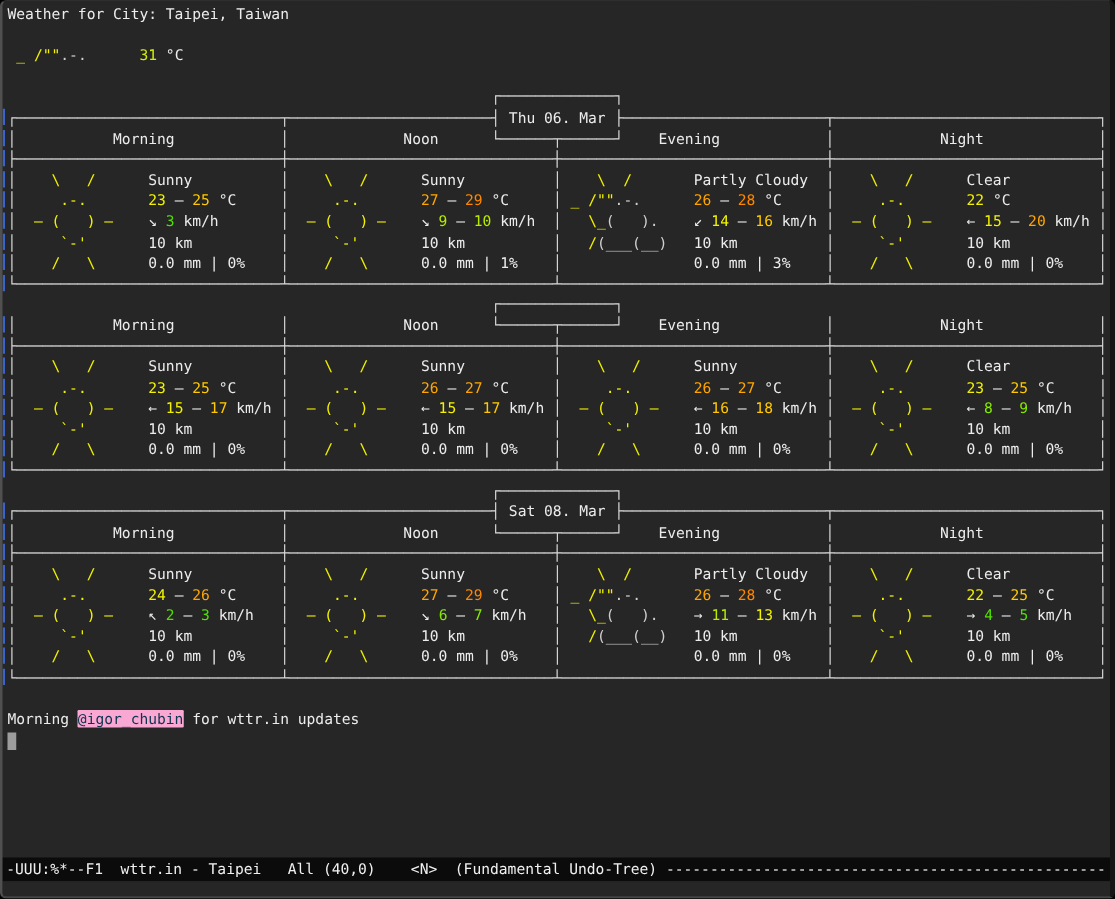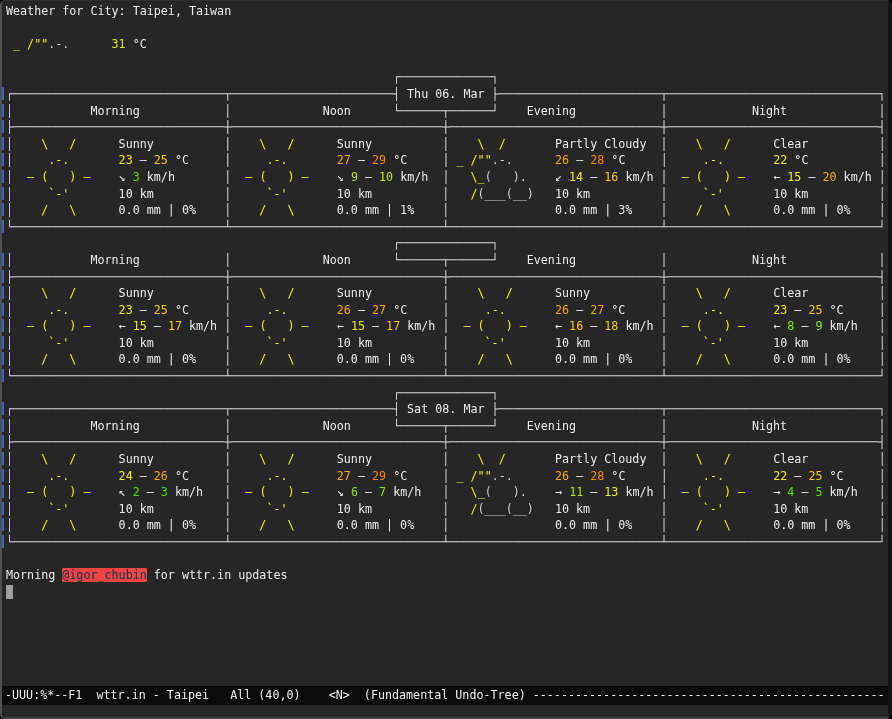--- a/index.html
+++ b/index.html
@@ -57,18 +57,18 @@
       <div class="ln"><i class="fringe" style="background: rgb(60, 100, 200);"></i><span style="color: rgb(217, 217, 217);">┌──────────────────────────────┬───────────────────────┤</span><span style="color: rgb(236, 236, 236);"> Sat 08. Mar </span><span style="color: rgb(217, 217, 217);">├───────────────────────┬──────────────────────────────┐</span></div>
       <div class="ln"><i class="fringe" style="background: rgb(60, 100, 200);"></i><span style="color: rgb(217, 217, 217);">│</span><span style="color: rgb(236, 236, 236);">           Morning            </span><span style="color: rgb(217, 217, 217);">│</span><span style="color: rgb(236, 236, 236);">             Noon      </span><span style="color: rgb(217, 217, 217);">└──────┬──────┘</span><span style="color: rgb(236, 236, 236);">    Evening            </span><span style="color: rgb(217, 217, 217);">│</span><span style="color: rgb(236, 236, 236);">            Night             </span><span style="color: rgb(217, 217, 217);">│</span></div>
       <div class="ln"><i class="fringe" style="background: rgb(60, 100, 200);"></i><span style="color: rgb(217, 217, 217);">├──────────────────────────────┼──────────────────────────────┼──────────────────────────────┼──────────────────────────────┤</span></div>
       <div class="ln"><i class="fringe" style="background: rgb(60, 100, 200);"></i><span style="color: rgb(217, 217, 217);">│</span><span style="color: rgb(242, 242, 0);">    \   /      </span><span style="color: rgb(236, 236, 236);">Sunny</span><span>          </span><span style="color: rgb(217, 217, 217);">│</span><span style="color: rgb(242, 242, 0);">    \   /      </span><span style="color: rgb(236, 236, 236);">Sunny</span><span>          </span><span style="color: rgb(217, 217, 217);">│</span><span style="color: rgb(242, 242, 0);">    \  /       </span><span style="color: rgb(236, 236, 236);">Partly Cloudy</span><span>  </span><span style="color: rgb(217, 217, 217);">│</span><span style="color: rgb(242, 242, 0);">    \   /      </span><span style="color: rgb(236, 236, 236);">Clear</span><span>          </span><span style="color: rgb(217, 217, 217);">│</span></div>
       <div class="ln"><i class="fringe" style="background: rgb(60, 100, 200);"></i><span style="color: rgb(217, 217, 217);">│</span><span style="color: rgb(242, 242, 0);">     .-.       </span><span style="color: rgb(242, 242, 0);">24</span><span style="color: rgb(236, 236, 236);"> – </span><span style="color: rgb(255, 165, 0);">26</span><span style="color: rgb(236, 236, 236);"> °C</span><span>     </span><span style="color: rgb(217, 217, 217);">│</span><span style="color: rgb(242, 242, 0);">     .-.       </span><span style="color: rgb(255, 165, 0);">27</span><span style="color: rgb(236, 236, 236);"> – </span><span style="color: rgb(255, 135, 0);">29</span><span style="color: rgb(236, 236, 236);"> °C</span><span>     </span><span style="color: rgb(217, 217, 217);">│</span><span style="color: rgb(242, 242, 0);"> _ /""</span><span style="color: rgb(207, 207, 207);">.-.      </span><span style="color: rgb(255, 165, 0);">26</span><span style="color: rgb(236, 236, 236);"> – </span><span style="color: rgb(255, 135, 0);">28</span><span style="color: rgb(236, 236, 236);"> °C</span><span>     </span><span style="color: rgb(217, 217, 217);">│</span><span style="color: rgb(242, 242, 0);">     .-.       </span><span style="color: rgb(242, 242, 0);">22</span><span style="color: rgb(236, 236, 236);"> – </span><span style="color: rgb(255, 200, 0);">25</span><span style="color: rgb(236, 236, 236);"> °C</span><span>     </span><span style="color: rgb(217, 217, 217);">│</span></div>
       <div class="ln"><i class="fringe" style="background: rgb(60, 100, 200);"></i><span style="color: rgb(217, 217, 217);">│</span><span style="color: rgb(242, 242, 0);">  ― (   ) ―    </span><span style="color: rgb(236, 236, 236);">↖ </span><span style="color: rgb(79, 224, 0);">2</span><span style="color: rgb(236, 236, 236);"> – </span><span style="color: rgb(79, 224, 0);">3</span><span style="color: rgb(236, 236, 236);"> km/h</span><span>   </span><span style="color: rgb(217, 217, 217);">│</span><span style="color: rgb(242, 242, 0);">  ― (   ) ―    </span><span style="color: rgb(236, 236, 236);">↘ </span><span style="color: rgb(132, 232, 0);">6</span><span style="color: rgb(236, 236, 236);"> – </span><span style="color: rgb(132, 232, 0);">7</span><span style="color: rgb(236, 236, 236);"> km/h</span><span>   </span><span style="color: rgb(217, 217, 217);">│</span><span style="color: rgb(242, 242, 0);">   \_</span><span style="color: rgb(207, 207, 207);">(   ).    </span><span style="color: rgb(236, 236, 236);">→ </span><span style="color: rgb(181, 236, 0);">11</span><span style="color: rgb(236, 236, 236);"> – </span><span style="color: rgb(242, 242, 0);">13</span><span style="color: rgb(236, 236, 236);"> km/h</span><span> </span><span style="color: rgb(217, 217, 217);">│</span><span style="color: rgb(242, 242, 0);">  ― (   ) ―    </span><span style="color: rgb(236, 236, 236);">→ </span><span style="color: rgb(79, 224, 0);">4</span><span style="color: rgb(236, 236, 236);"> – </span><span style="color: rgb(79, 224, 0);">5</span><span style="color: rgb(236, 236, 236);"> km/h</span><span>   </span><span style="color: rgb(217, 217, 217);">│</span></div>
       <div class="ln"><i class="fringe" style="background: rgb(60, 100, 200);"></i><span style="color: rgb(217, 217, 217);">│</span><span style="color: rgb(242, 242, 0);">     `-'       </span><span style="color: rgb(236, 236, 236);">10 km</span><span>          </span><span style="color: rgb(217, 217, 217);">│</span><span style="color: rgb(242, 242, 0);">     `-'       </span><span style="color: rgb(236, 236, 236);">10 km</span><span>          </span><span style="color: rgb(217, 217, 217);">│</span><span style="color: rgb(242, 242, 0);">   /</span><span style="color: rgb(207, 207, 207);">(___(__)   </span><span style="color: rgb(236, 236, 236);">10 km</span><span>          </span><span style="color: rgb(217, 217, 217);">│</span><span style="color: rgb(242, 242, 0);">     `-'       </span><span style="color: rgb(236, 236, 236);">10 km</span><span>          </span><span style="color: rgb(217, 217, 217);">│</span></div>
       <div class="ln"><i class="fringe" style="background: rgb(60, 100, 200);"></i><span style="color: rgb(217, 217, 217);">│</span><span style="color: rgb(242, 242, 0);">    /   \      </span><span style="color: rgb(236, 236, 236);">0.0 mm | 0%</span><span>    </span><span style="color: rgb(217, 217, 217);">│</span><span style="color: rgb(242, 242, 0);">    /   \      </span><span style="color: rgb(236, 236, 236);">0.0 mm | 0%</span><span>    </span><span style="color: rgb(217, 217, 217);">│</span><span>               </span><span style="color: rgb(236, 236, 236);">0.0 mm | 0%</span><span>    </span><span style="color: rgb(217, 217, 217);">│</span><span style="color: rgb(242, 242, 0);">    /   \      </span><span style="color: rgb(236, 236, 236);">0.0 mm | 0%</span><span>    </span><span style="color: rgb(217, 217, 217);">│</span></div>
       <div class="ln"><i class="fringe" style="background: rgb(60, 100, 200);"></i><span style="color: rgb(217, 217, 217);">└──────────────────────────────┴──────────────────────────────┴──────────────────────────────┴──────────────────────────────┘</span></div>
       <div class="ln"></div>
-      <div class="ln"><span style="color: rgb(236, 236, 236);">Morning </span><span class="link" style="background: #ef4444; color: rgb(16, 52, 79);">@igor_chubin</span><span style="color: rgb(236, 236, 236);"> for wttr.in updates</span></div>
+      <div class="ln"><span style="color: rgb(236, 236, 236);">Morning </span><span class="link" style="background: #f9a8d4; color: rgb(16, 52, 79);">@igor_chubin</span><span style="color: rgb(236, 236, 236);"> for wttr.in updates</span></div>
       <div class="ln"><span class="cursor" style="background: rgb(157, 157, 157);"></span></div>
     </div>
   <div class="modeline">-UUU:%*--F1  wttr.in - Taipei   All (40,0)    &lt;N&gt;  (Fundamental Undo-Tree) --------------------------------------------------</div>
   <div class="echo"></div>
 </div>
 
 </body></html>

